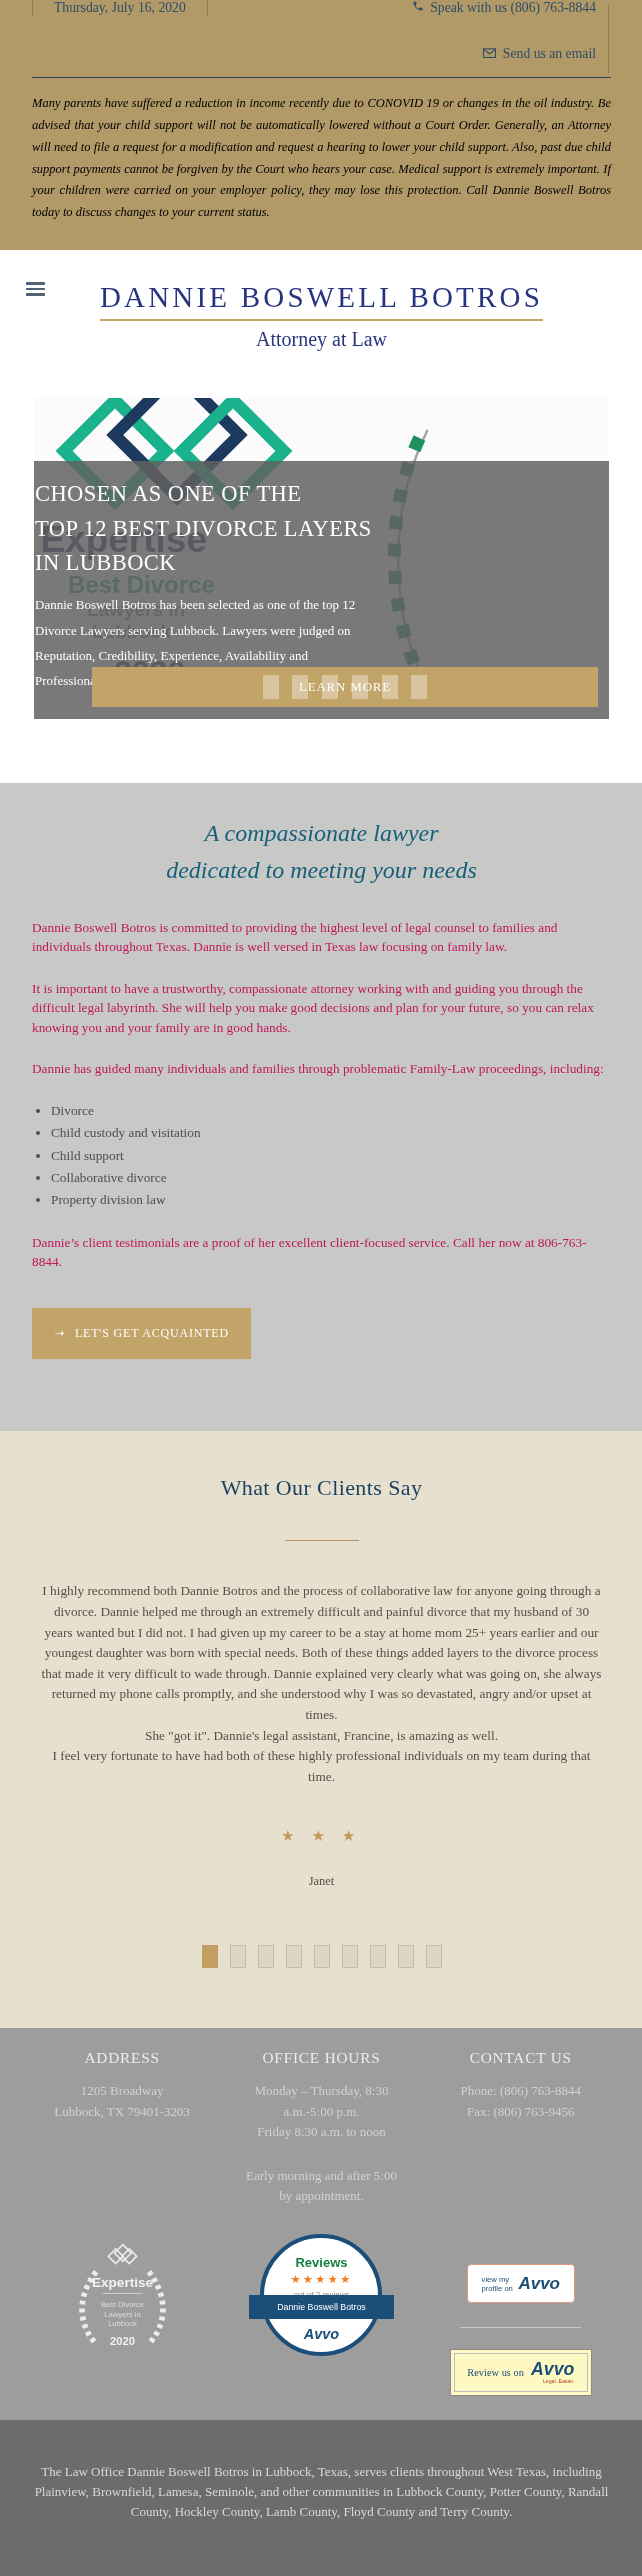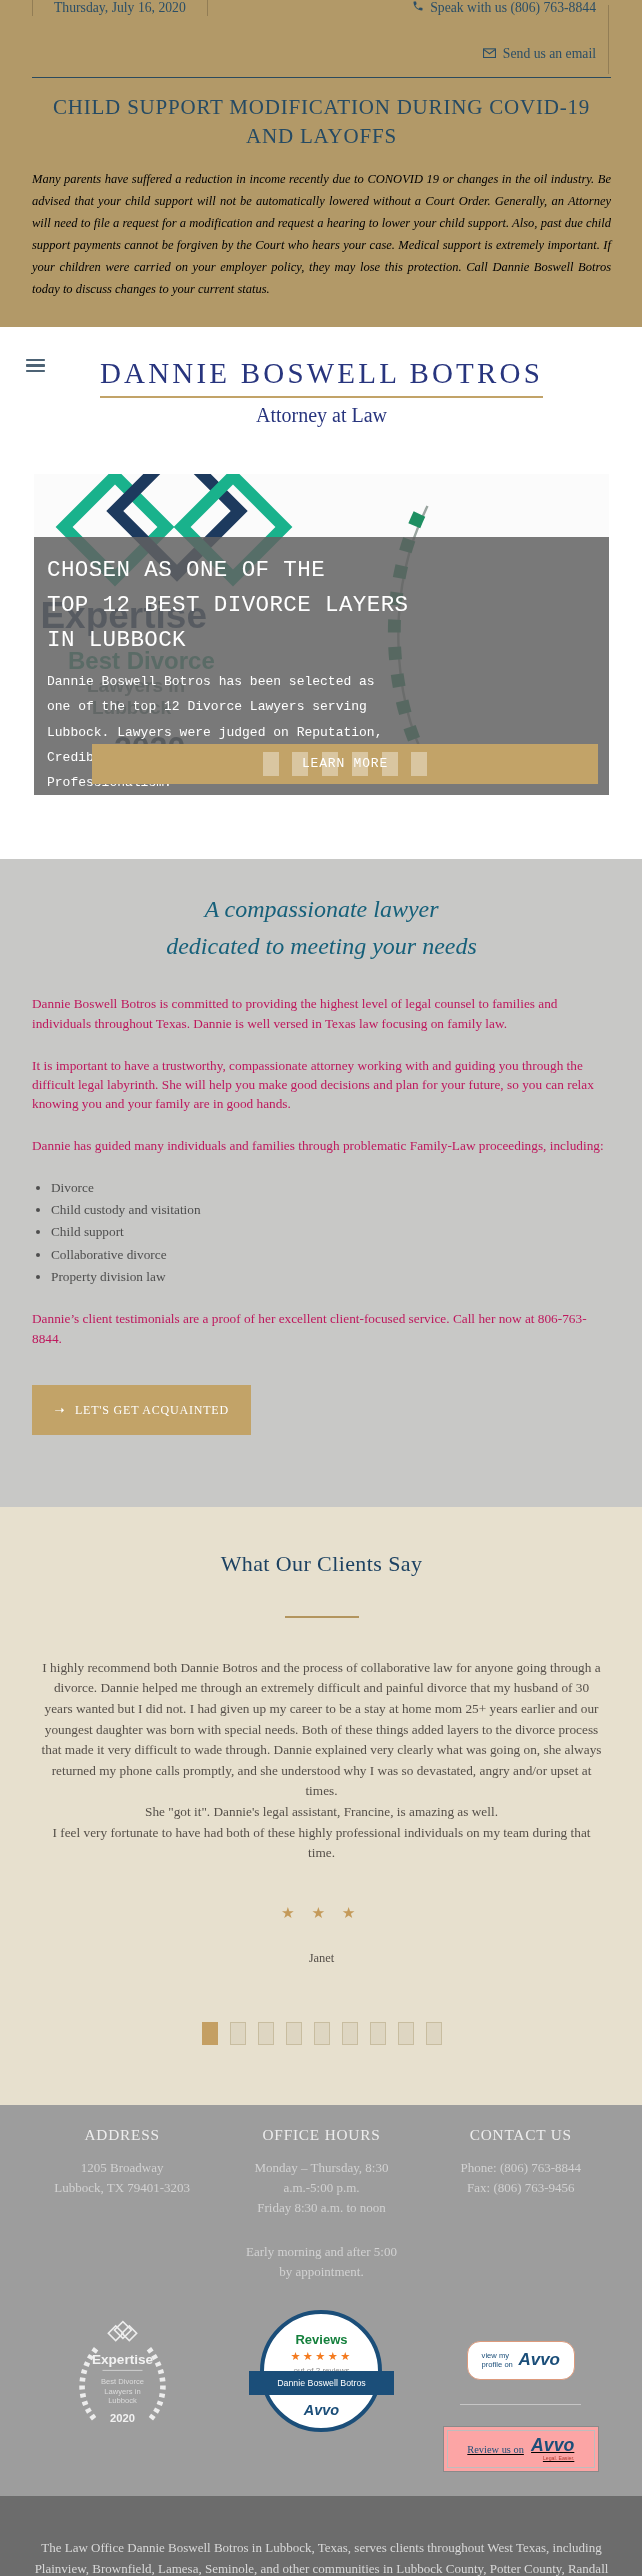--- a/index.html
+++ b/index.html
@@ -34,21 +34,21 @@
   .hero-art { position:absolute; inset:0; }
   .diamond { position:absolute; transform:rotate(45deg); }
   .d-teal1 { left:39px; top:11.2px; width:84px; height:84px; border:12px solid #19b28c; }
   .d-navy  { left:93px; top:-13px; width:100px; height:100px; border:12px solid #1d3a5e; }
   .d-teal2 { left:157px; top:11.2px; width:84px; height:84px; border:12px solid #19b28c; }
   .art-expertise { position:absolute; left:6.4px; top:121px; font-size:37px; font-weight:bold; color:#1d3a5e; font-family:"Liberation Sans", sans-serif; }
   .art-l1 { position:absolute; left:34px; top:173px; font-size:24px; font-weight:bold; color:#2e9e7e; font-family:"Liberation Sans", sans-serif; }
   .art-l2 { position:absolute; left:53px; top:201px; font-size:19px; font-weight:bold; color:#6d8a85; font-family:"Liberation Sans", sans-serif; }
   .art-l3 { position:absolute; left:58px; top:223px; font-size:19px; font-weight:bold; color:#6d8a85; font-family:"Liberation Sans", sans-serif; }
   .art-year { position:absolute; left:80px; top:256px; font-size:32px; font-weight:bold; color:#2a3c4c; font-family:"Liberation Sans", sans-serif; }
-  .hero-overlay { position:absolute; left:0; right:0; top:63px; bottom:0; background:rgba(97,97,97,0.85); color:#fff; padding:16px 13px 0;font-family:Liberation Mono, monospace; }
+  .hero-overlay { position:absolute; left:0; right:0; top:63px; bottom:0; background:rgba(97,97,97,0.85); color:#fff; padding:16px 1px 0; }
   .hero-title { font-size:22.5px; font-weight:normal; line-height:1.55; letter-spacing:0.4px; }
   .hero-body { margin-top:11.2px; font-size:13px; line-height:1.95; max-width:346px; }
   .learn-btn { position:absolute; left:11.2px; right:11.2px; bottom:11.2px; height:40px; background:#c2a368; cursor:pointer;margin-left:47px; }
   .hero-dots { position:absolute; inset:0; display:flex; justify-content:center; align-items:center; gap:13.7px; }
   .hero-dots span { width:16px; height:24px; background:rgba(255,255,255,0.38); cursor:pointer; }
   .learn-label { position:absolute; inset:0; display:flex; justify-content:center; align-items:center; color:#fff; font-size:13px; letter-spacing:0.8px; }
 
   
   .about { background:#c8c8c6; padding:32px 32px 72px; }
   .about-heading { text-align:center; color:#16607a; font-style:italic; font-weight:normal; font-size:24px; line-height:1.55; margin-bottom:29px; }
@@ -79,25 +79,25 @@
   .b-cell { flex:1; display:flex; flex-direction:column; align-items:center; }
   
   .avvo-badge { position:relative; width:122px; height:127px; margin-top:-9.6px; cursor:pointer; }
   .avvo-circle { width:122px; height:122px; border-radius:50%; background:#fff; border:4.8px solid #1b4e79; text-align:center; padding-top:17.7px; }
   .av-title { color:#15803d; font-weight:bold; font-size:13px; font-family:"Liberation Sans", sans-serif; }
   .av-stars { color:#f47b20; font-size:11.2px; letter-spacing:2.4px; margin-top:3.2px; }
   .av-sub { color:#8a8a8a; font-size:8px; margin-top:3.2px; font-family:"Liberation Sans", sans-serif; }
   .av-ribbon { position:absolute; left:-11.2px; right:-11.2px; top:61px; height:24px; background:#1b4e79; color:#fff; font-size:8.8px; line-height:24px; text-align:center; font-family:"Liberation Sans", sans-serif; }
   .av-brand { position:absolute; top:92px; left:0; right:0; text-align:center; color:#1b4e79; font-weight:bold; font-style:italic; font-size:14.5px; font-family:"Liberation Sans", sans-serif; }
   
-  .profile-badge { width:108px; height:39px; background:#fff; border:0.8px solid #dd9a7c; border-radius:13px; display:flex; align-items:center; justify-content:center; gap:5.6px; margin-top:21px; cursor:pointer; }
+  .profile-badge { width:108px; height:39px; background:#fff; border:0.8px solid #dd9a7c; border-radius:4px; display:flex; align-items:center; justify-content:center; gap:5.6px; margin-top:21px; cursor:pointer; }
   .pb-text { font-size:7.6px; color:#1b4e79; line-height:1.2; text-align:left; font-family:"Liberation Sans", sans-serif; }
   .pb-brand { font-size:17px; color:#1b4e79; font-weight:bold; font-style:italic; font-family:"Liberation Sans", sans-serif; }
   .b-divider { width:121px; border:none; border-top:0.8px solid #c6c6c6; margin:24px auto 21px; }
-  .review-badge { width:156px; background:#fca5a5; border:0.8px solid #8a8a8a; padding:3.2px; cursor:pointer;text-decoration:underline; }
+  .review-badge { width:142px; background:#fef9c3; border:0.8px solid #8a8a8a; padding:3.2px; cursor:pointer; }
   .rb-inner { border:0.8px solid #bdbdbd; display:flex; align-items:center; justify-content:center; gap:7.2px; padding:6.4px 3.2px; }
   .rb-text { color:#1b4e79; font-size:10.4px; }
   .rb-brandwrap { text-align:right; }
   .rb-brand { color:#1b4e79; font-weight:bold; font-style:italic; font-size:17.7px; line-height:1; font-family:"Liberation Sans", sans-serif; }
   .rb-tag { color:#b03a2e; font-size:5.2px; font-family:"Liberation Sans", sans-serif; }
   
   .expertise-svg text { font-family:"Liberation Sans", sans-serif; }
 
   
   .bottom { background:#6c6c6c; text-align:center; padding:42px 34px 37px; }
@@ -130,21 +130,20 @@
               <path d="M1 2l11 8L23 2" fill="none" stroke="#2b4e66" stroke-width="2"></path>
             </svg>
         </span>
         <span>Send us an email</span>
       </a>
     </div>
     <div class="notice-rule"></div>
   </div>
 
   <div class="notice">
-    <h1>CHILD SUPPORT MODIFICATION DURING COVID-19 AND LAYOFFS</h1>
     <p>Many parents have suffered a reduction in income recently due to CONOVID 19 or changes in the oil industry. Be advised that your child support will not  be automatically lowered without a Court Order.  Generally, an Attorney will need to file a request for a modification and request a hearing to lower your child support.  Also, past due child support payments cannot be forgiven by the Court who hears your case. Medical support is extremely important.  If your children were carried on your employer policy, they may lose this protection. Call Dannie Boswell Botros today to discuss changes to your current status.</p>
   </div>
 
   <div class="site-header">
     <div class="hamburger">
       <span></span>
         <span></span>
         <span></span>
     </div>
     <div class="logo-block">

